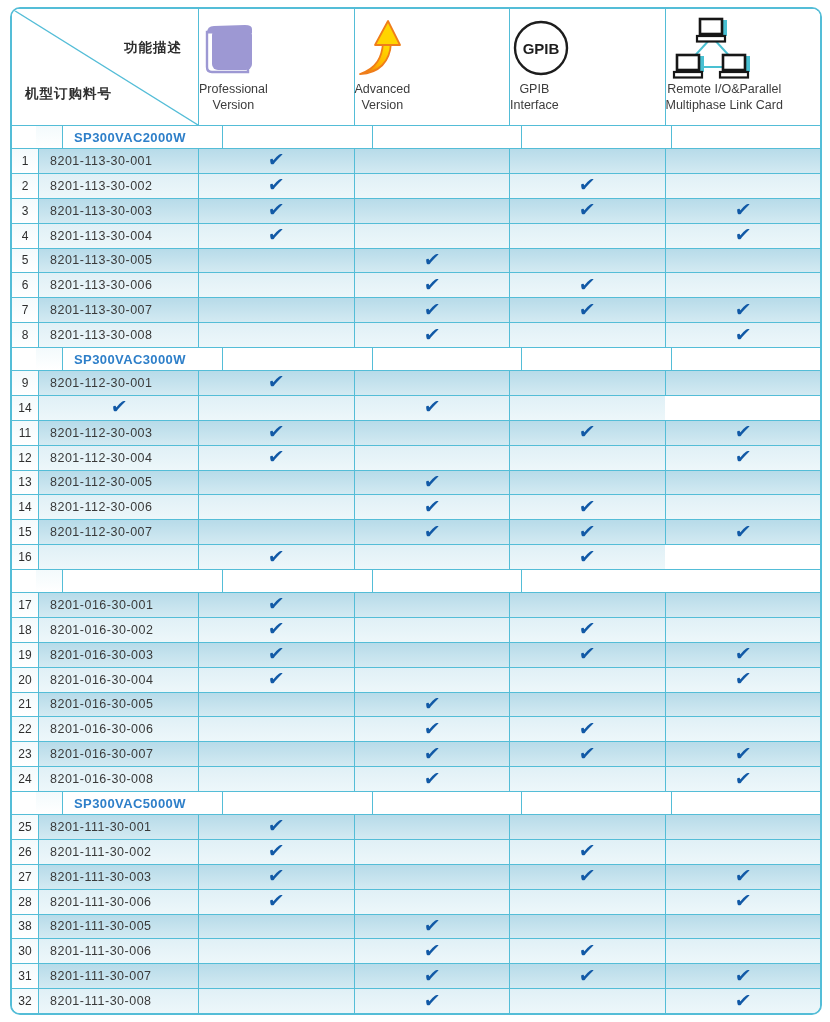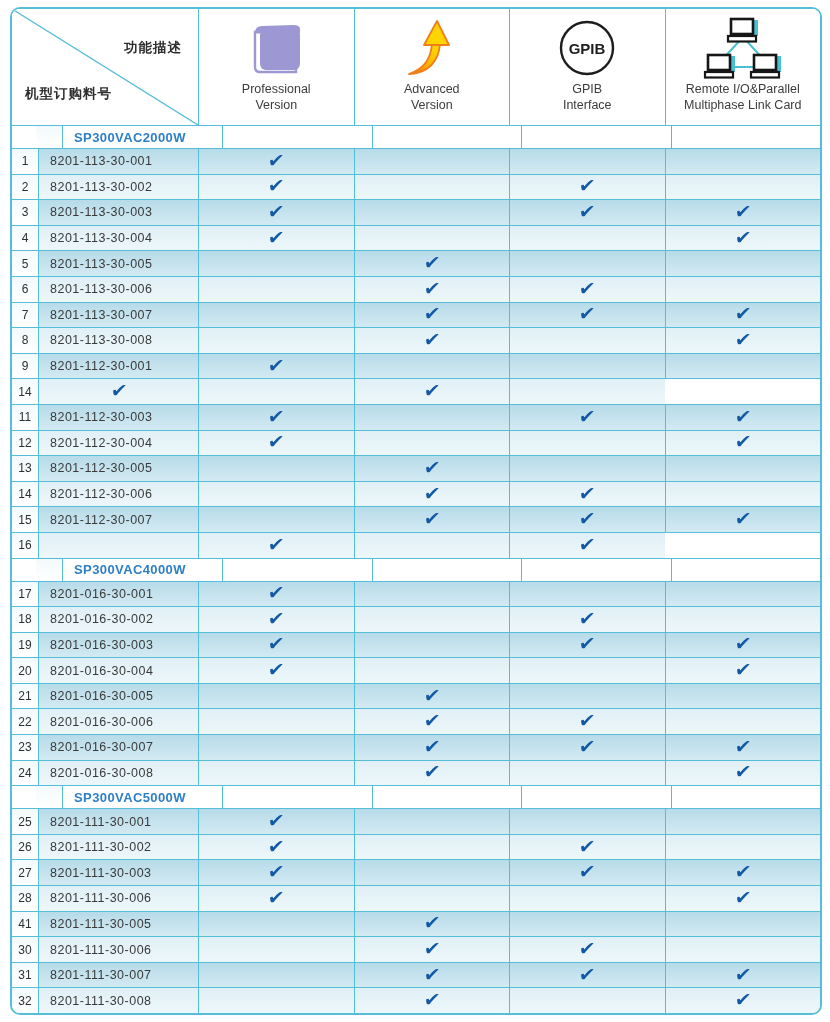--- a/index.html
+++ b/index.html
@@ -13,21 +13,21 @@
     border:2px solid #54bdd7;border-radius:10px;overflow:hidden;
     display:flex;flex-direction:column;box-sizing:border-box;background:#fff;
   }
   
   .header-row{
     display:grid;grid-template-columns:186px 1fr 1fr 1fr 1fr;
     height:116px;flex:0 0 116px;background:#fff;
   }
   .head-cell{
     border-left:1px solid #54bdd7;background:#fff;
-    display:flex;flex-direction:column;align-items:center;justify-content:flex-start;
+    display:flex;flex-direction:column;align-items:flex-start;justify-content:flex-start;
     padding-top:6px;box-sizing:border-box;
   }
   .icon-box{height:66px;display:flex;align-items:center;justify-content:center;flex:0 0 66px;}
   .head-label{font-size:12.5px;color:#3c3c3c;text-align:center;line-height:1.3;}
   
   .diag-cell{position:relative;background:#fff;}
   .diag-cell svg.diag{position:absolute;inset:0;width:100%;height:100%;}
   .diag-top{
     position:absolute;top:30px;right:16px;font-size:13.5px;font-weight:600;color:#2e2e2e;
     letter-spacing:1px;
@@ -255,20 +255,28 @@
         <div class="part-cell shade">8201-113-30-008</div>
         <div class="feature-cell shade"></div>
         <div class="feature-cell shade">
           <div class="check" style="color: rgb(17, 89, 166);">✔</div>
         </div>
         <div class="feature-cell shade"></div>
         <div class="feature-cell shade">
           <div class="check" style="color: rgb(17, 89, 166);">✔</div>
         </div>
       </div>
+      <div class="row group-row">
+        <div class="num-cell"></div>
+        <div class="model-cell" style="color: rgb(46, 127, 201);">SP300VAC3000W</div>
+        <div class="feature-cell"></div>
+        <div class="feature-cell"></div>
+        <div class="feature-cell"></div>
+        <div class="feature-cell"></div>
+      </div>
       <div class="row data-row row-dark">
         <div class="num-cell">9</div>
         <div class="part-cell shade">8201-112-30-001</div>
         <div class="feature-cell shade">
           <div class="check" style="color: rgb(17, 89, 166);">✔</div>
         </div>
         <div class="feature-cell shade"></div>
         <div class="feature-cell shade"></div>
         <div class="feature-cell shade"></div>
       </div>
@@ -351,21 +359,20 @@
         <div class="feature-cell shade">
           <div class="check" style="color: rgb(17, 89, 166);">✔</div>
         </div>
         <div class="feature-cell shade"></div>
         <div class="feature-cell shade">
           <div class="check" style="color: rgb(17, 89, 166);">✔</div>
         </div>
       </div>
       <div class="row group-row">
         <div class="num-cell"></div>
-        <div class="model-cell" style="color: rgb(46, 127, 201);">SP300VAC4000W</div>
         <div class="feature-cell"></div>
         <div class="feature-cell"></div>
         <div class="feature-cell"></div>
         <div class="feature-cell"></div>
       </div>
       <div class="row data-row row-dark">
         <div class="num-cell">17</div>
         <div class="part-cell shade">8201-016-30-001</div>
         <div class="feature-cell shade">
           <div class="check" style="color: rgb(17, 89, 166);">✔</div>
@@ -510,21 +517,21 @@
         <div class="feature-cell shade">
           <div class="check" style="color: rgb(17, 89, 166);">✔</div>
         </div>
         <div class="feature-cell shade"></div>
         <div class="feature-cell shade"></div>
         <div class="feature-cell shade">
           <div class="check" style="color: rgb(17, 89, 166);">✔</div>
         </div>
       </div>
       <div class="row data-row row-dark">
-        <div class="num-cell">41</div>
+        <div class="num-cell">38</div>
         <div class="part-cell shade">8201-111-30-005</div>
         <div class="feature-cell shade"></div>
         <div class="feature-cell shade">
           <div class="check" style="color: rgb(17, 89, 166);">✔</div>
         </div>
         <div class="feature-cell shade"></div>
         <div class="feature-cell shade"></div>
       </div>
       <div class="row data-row row-light">
         <div class="num-cell">30</div>

